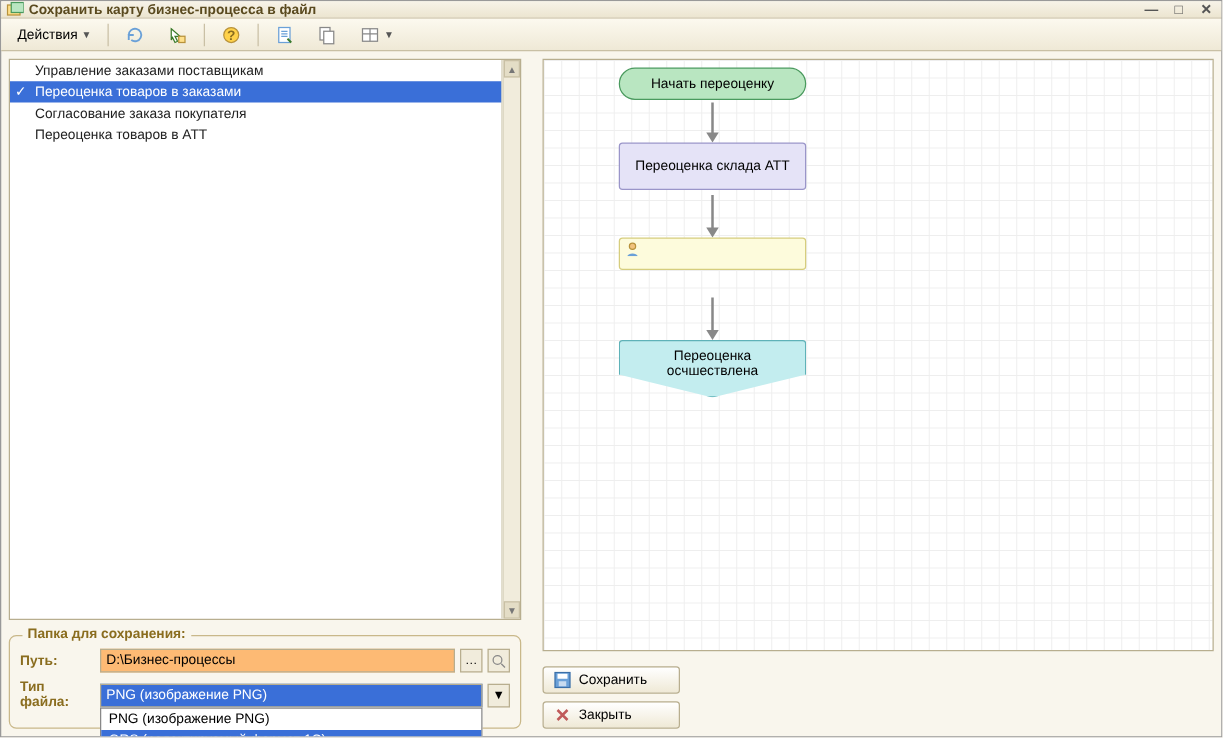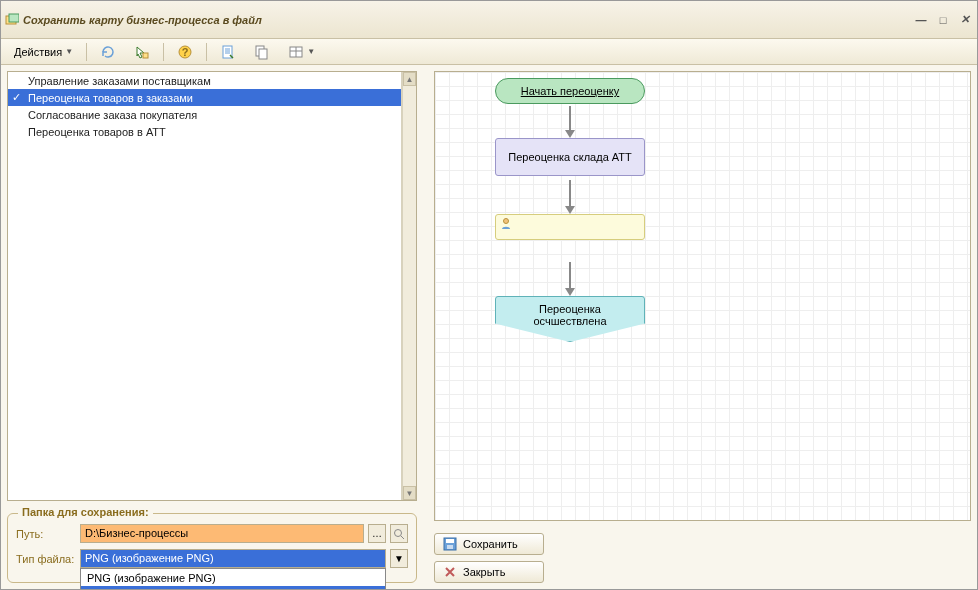--- a/index.html
+++ b/index.html
@@ -1,18 +1,18 @@
 <!DOCTYPE html>
 <html><head>
 <meta charset="utf-8">
 <style>
   * { box-sizing: border-box; font-family: Arial, sans-serif; font-size: 11px; }
   body { margin: 0; background: #fff; }
   .window { width: 978px; height: 590px; border: 1px solid #999; background: #f9f6ed; display: flex; flex-direction: column; }
-  .titlebar { height: 38px; background: linear-gradient(#f7f3e8,#ece5d0); border-bottom: 1px solid #c9c0a5; display: flex; align-items: center; padding: 0 4px; font-style: italic; }
+  .titlebar { height: 14px; background: linear-gradient(#f7f3e8,#ece5d0); border-bottom: 1px solid #c9c0a5; display: flex; align-items: center; padding: 0 4px; }
   .titlebar .icon { width: 14px; height: 14px; margin-right: 4px; display:inline-flex;align-items:center;justify-content:center;}
   .titlebar-title { font-weight: bold; color: #5a4a1f; flex: 1; }
   .wincontrols { display: flex; gap: 6px; }
   .wincontrols span { width: 16px; height: 14px; display:inline-flex;align-items:center;justify-content:center; cursor: pointer; font-weight:bold; color:#555;}
   .toolbar { height: 26px; background: linear-gradient(#fcf9ef,#efe9d6); border-bottom: 1px solid #c9c0a5; display: flex; align-items: center; padding: 0 6px; gap: 4px; }
   .toolbar .btn { height: 20px; padding: 0 6px; display: inline-flex; align-items: center; gap: 3px; cursor: pointer; border: 1px solid transparent; border-radius: 3px; }
   .toolbar .sep { width:1px; height:18px; background:#c9c0a5; margin:0 2px;}
   .dropdown-caret { font-size: 8px; color:#555;}
   .content { flex: 1; display: flex; gap: 17px; padding: 6px; overflow: hidden; }
   .left { width: 410px; display: flex; flex-direction: column; }
@@ -20,21 +20,21 @@
   .list-inner { position:absolute; top:0; left:0; right:14px; bottom:0; border-right:1px solid #d8d2bd;}
   .list-scroll { position:absolute; top:0; right:0; width:14px; bottom:0; background:#f1ecdc; border-left:1px solid #d8d2bd;}
   .list-scroll .sbtn { height:14px; background:#e4ddc6; border:1px solid #c9c0a5; display:flex;align-items:center;justify-content:center;font-size:8px;color:#777; cursor:pointer;}
   .list-scroll .down { position:absolute; bottom:0; left:0; right:0;}
   .li { height:17px; display:flex; align-items:center; padding:0 6px 0 20px; color:#222; cursor:pointer; position:relative;}
   .li.sel { background:#3a6fd8; color:#fff;}
   .li.sel::before { content:"✓"; position:absolute; left:4px; color:#fff; font-size:11px;}
   .savebox { margin-top: 12px; border: 1px solid #c9b88a; border-radius: 6px; padding: 10px 8px 8px; position: relative; }
   .savebox-legend { position:absolute; top:-8px; left:10px; background:#f9f6ed; padding:0 4px; color:#8a6d1f; font-weight:bold;}
   .row { display:flex; align-items:center; margin-bottom:6px; gap:4px;}
-  .row label { width: 60px; color:#8a6d1f; }
+  .row label { width: 60px; color:#8a6d1f;font-weight:bold; }
   .inputwrap { position:relative; flex:1;}
   .input { width:100%; height:19px; border:1px solid #b8ae8f; background:#fdba74; padding:0 4px; line-height:17px;}
   .input.sel-highlight { background:#3a6fd8; color:#fff;}
   .minibtn { width:18px; height:19px; border:1px solid #b8ae8f; background:#f1ecdc; display:inline-flex;align-items:center;justify-content:center; cursor:pointer;font-size:10px;}
   .ddpanel { position:absolute; top:19px; left:0; right:0; background:#fff; border:1px solid #888; z-index:10;}
   .ddopt { height:17px; padding:0 6px; display:flex;align-items:center; cursor:pointer;}
   .ddopt.sel { background:#3a6fd8; color:#fff;}
   .right { flex:1; display:flex; flex-direction:column;}
   .canvas { flex:1; border:1px solid #b8ae8f; background:#fff; background-image:linear-gradient(#eee 1px,transparent 1px),linear-gradient(90deg,#eee 1px,transparent 1px); background-size:14px 14px; position:relative; overflow:hidden;}
   .node { position:absolute; width:150px; border:1px solid #888; text-align:center; padding:6px 4px; font-size:11px; border-radius:3px;}
@@ -167,21 +167,21 @@
                 </div>
             </div>
           </div>
           <div class="minibtn">▼</div>
         </div>
       </div>
     </div>
 
     <div class="right">
       <div class="canvas">
-        <div class="node start" style="left:60px; top:6px;text-decoration:underline;"><span>Начать переоценку</span></div>
+        <div class="node start" style="left:60px; top:6px;"><span>Начать переоценку</span></div>
         <div class="line" style="left:134px; top:34px; height:26px;"></div>
         <div class="arrow" style="left:130px; top:58px;"></div>
         <div class="node step" style="left:60px; top:66px; height:38px; display:flex;align-items:center;justify-content:center;">
             <span>Переоценка склада АТТ</span>
           </div>
         <div class="line" style="left:134px; top:108px; height:28px;"></div>
         <div class="arrow" style="left:130px; top:134px;"></div>
         <div class="node task" style="left:60px; top:142px;">
           <span class="usericon">
               <svg width="12" height="12">

